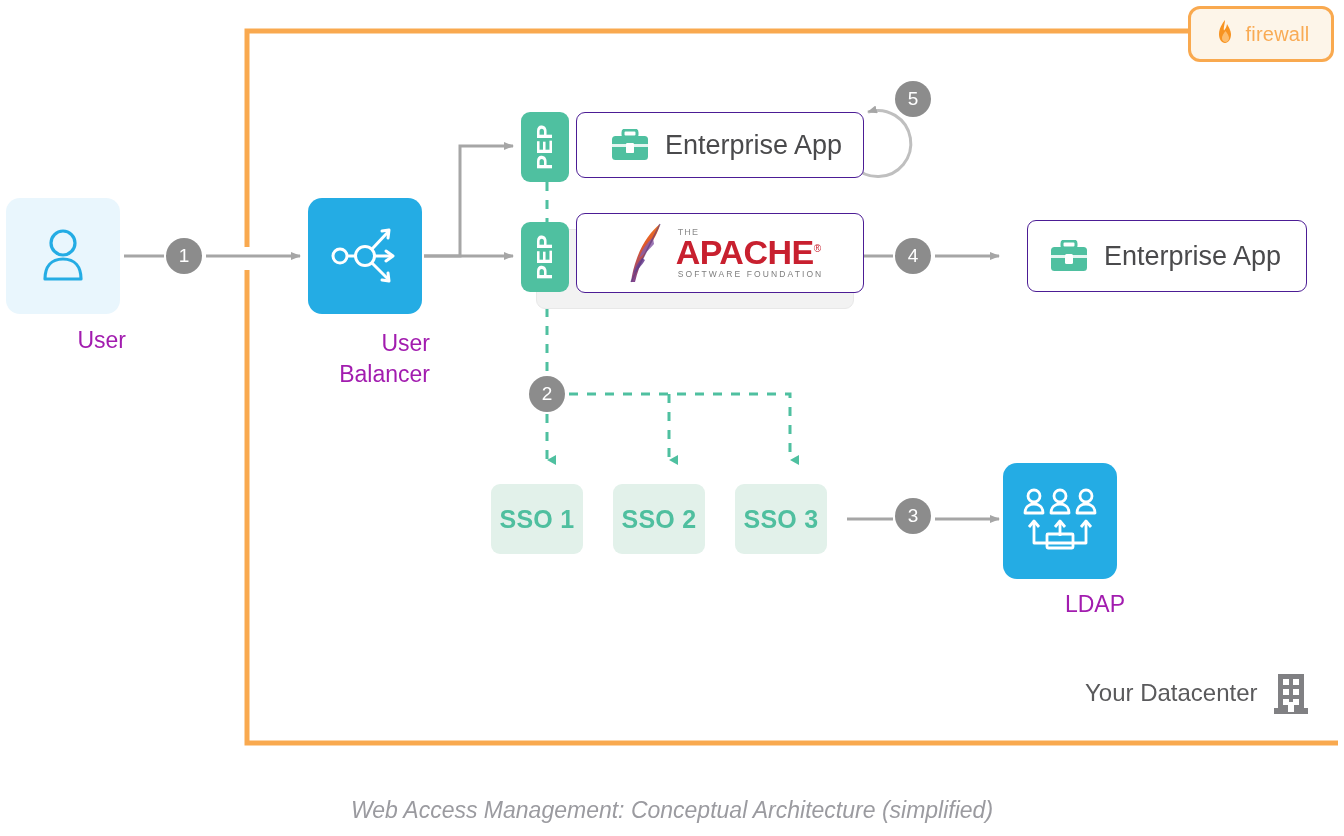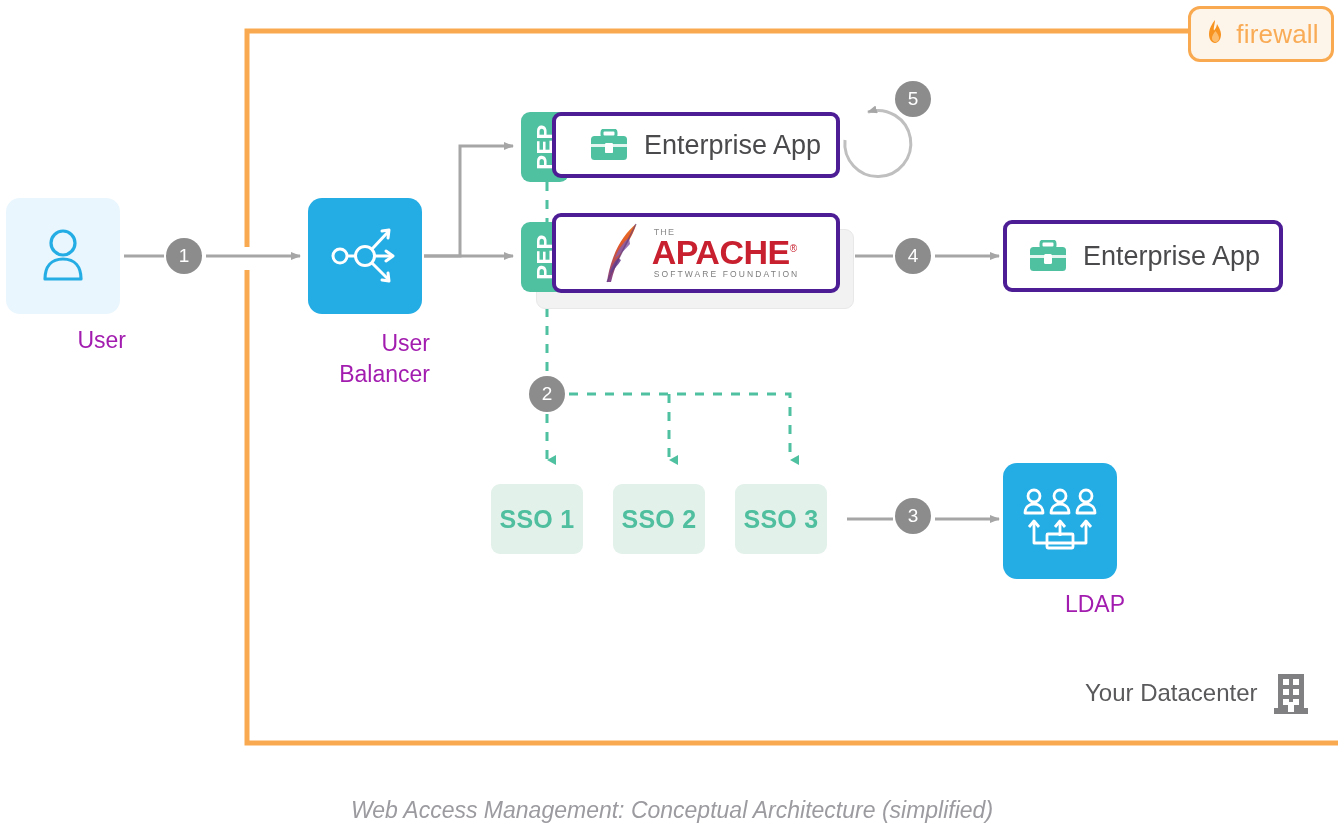--- a/index.html
+++ b/index.html
@@ -35,21 +35,21 @@
     border: 3px solid #f9a94f;
     border-radius: 12px;
     display: flex;
     align-items: center;
     justify-content: center;
     gap: 9px;
     box-sizing: border-box;
   }
   #firewall-badge .fw-label {
     color: #f9ab55;
-    font-size: 26px;
+    font-size: 20px;
     letter-spacing: .2px;
   }
 
   
   .blue-tile {
     background: #24ace4;
     border-radius: 14px;
     display: flex;
     align-items: center;
     justify-content: center;
@@ -73,25 +73,26 @@
 
   #lb-tile { left: 308px; top: 198px; width: 114px; height: 116px; }
   #lb-caption { left: 300px; top: 328px; width: 130px; }
 
   #ldap-tile { left: 1003px; top: 463px; width: 114px; height: 116px; }
   #ldap-caption { left: 995px; top: 589px; width: 130px; }
 
   
   .app-card {
     background: #ffffff;
-    border: 4px solid #4c1d95;
+    border: 1px solid #4c1d95;
     border-radius: 9px;
     box-sizing: border-box;
     display: flex;
     align-items: center;
+    margin-left: 24px;
   }
   .app-card .app-label {
     color: #4a4a4c;
     font-size: 27px;
     white-space: nowrap;
   }
   .pep-tab {
     background: #4fc0a0;
     border-radius: 9px;
     display: flex;

